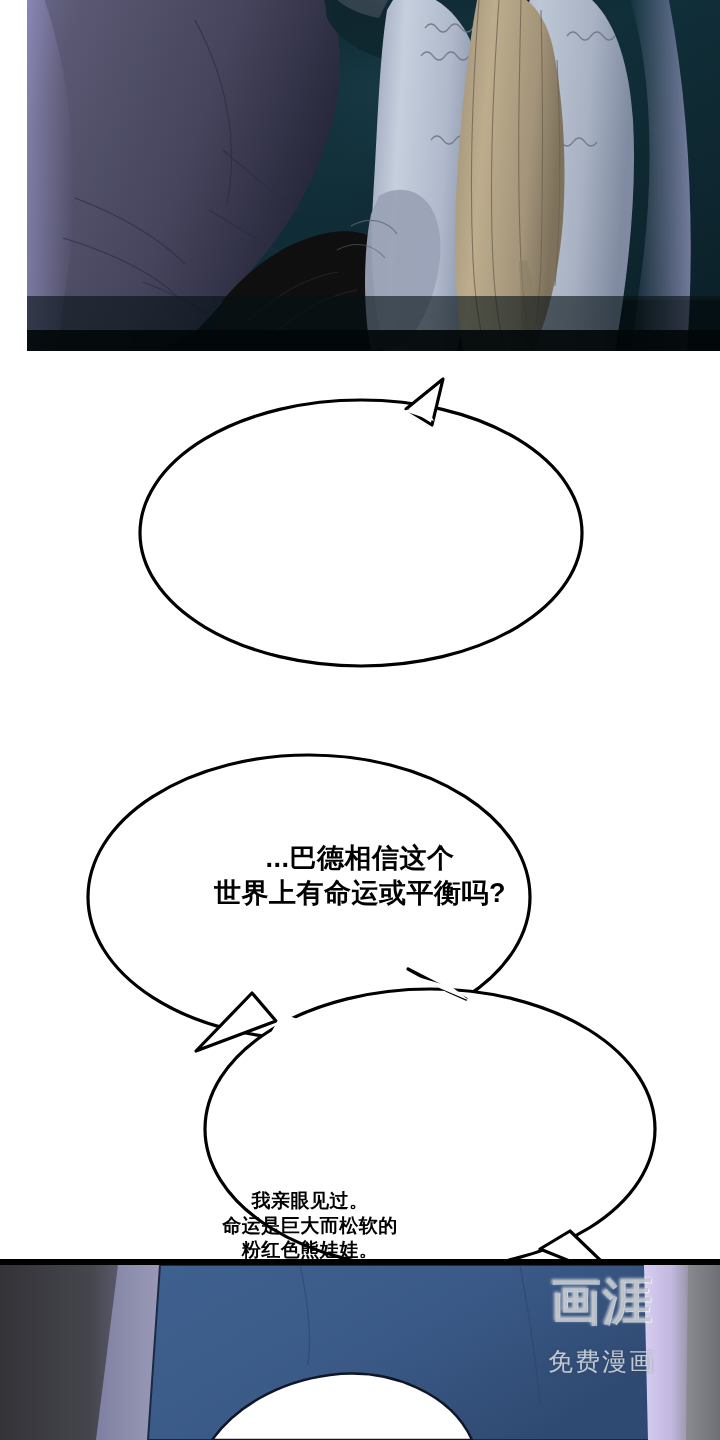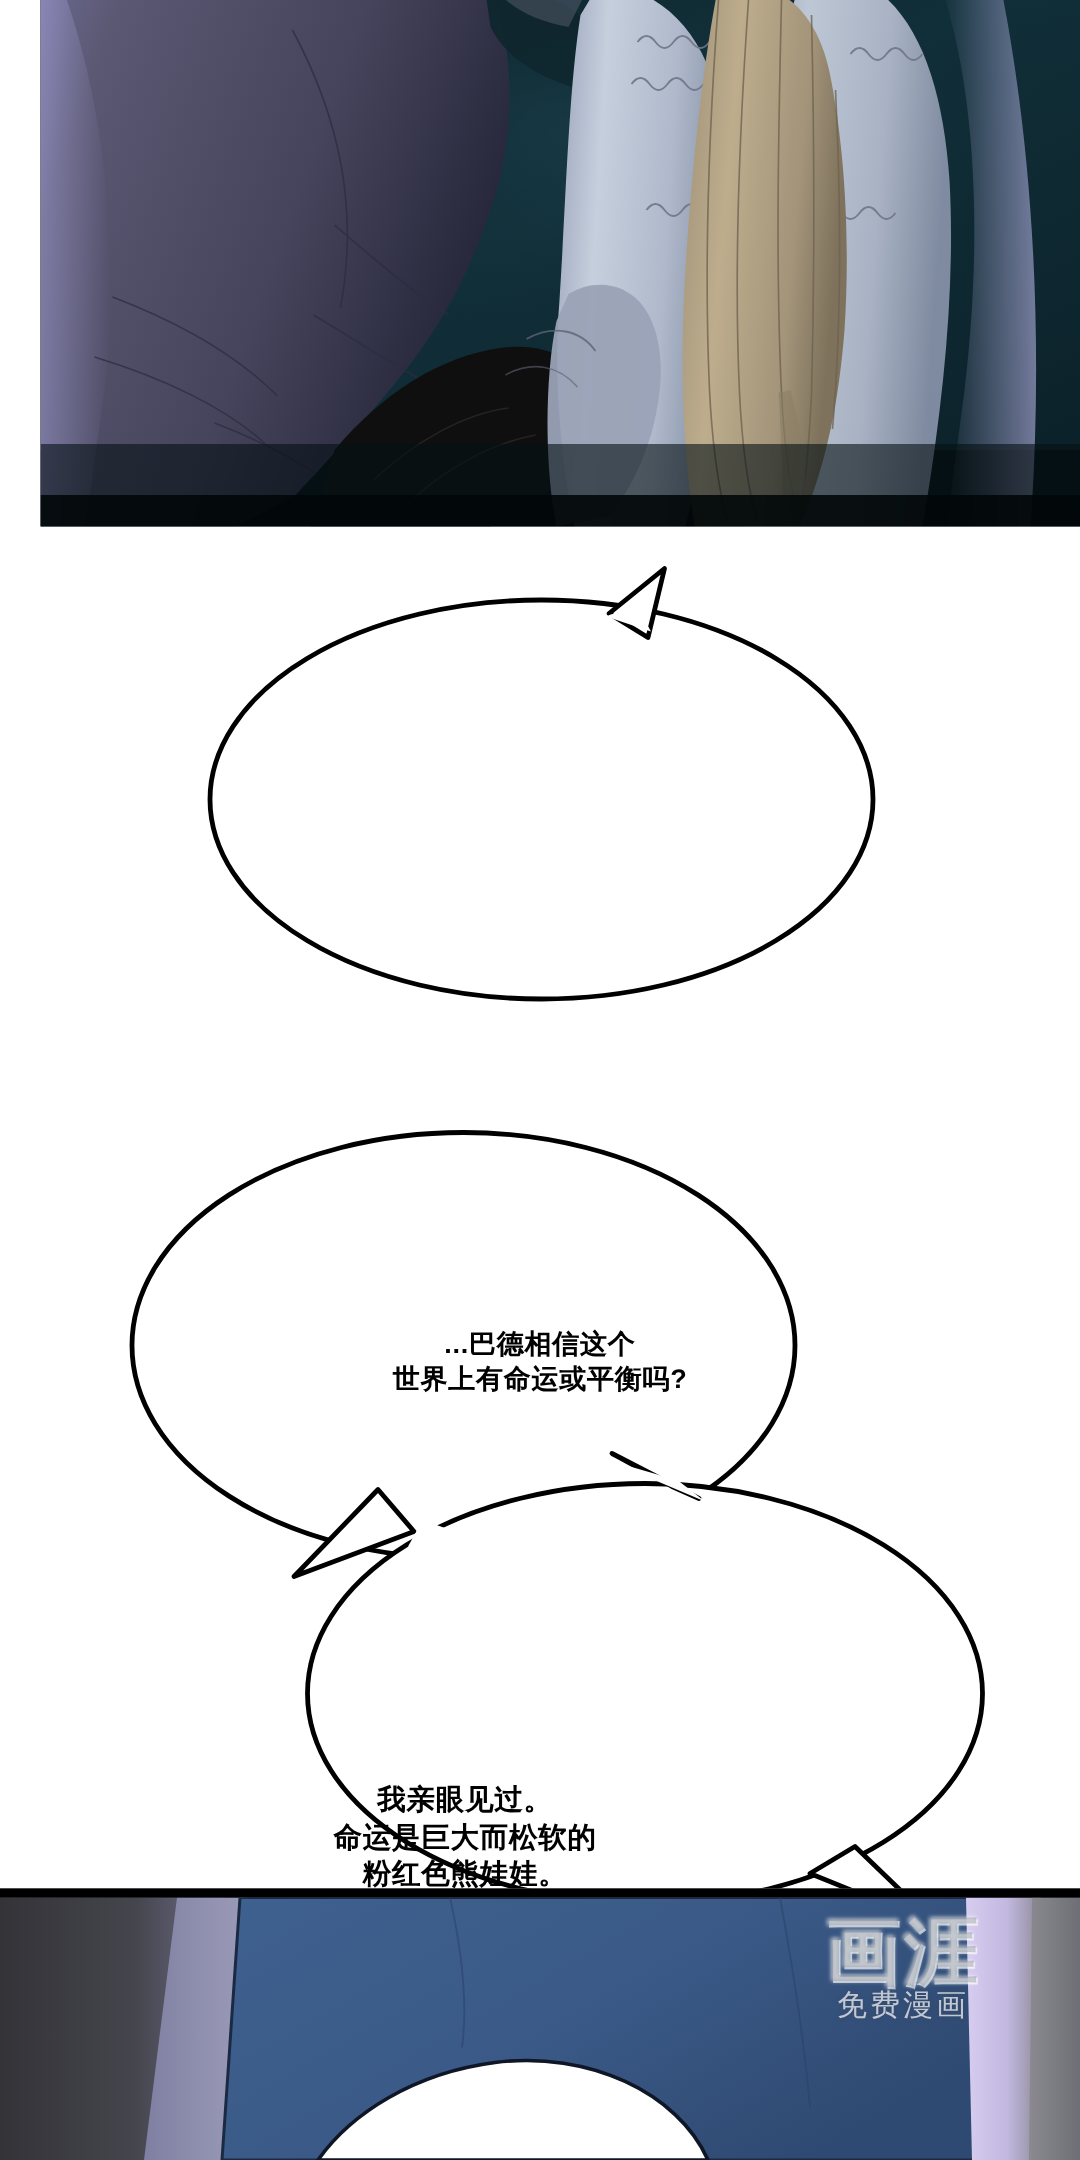--- a/index.html
+++ b/index.html
@@ -66,22 +66,21 @@
     font-weight: 700;
     line-height: 1.30;
     letter-spacing: 0.5px;
     white-space: pre-line;
     user-select: none;
   }
   #bubble-1-text {
     left: 150px;
     top: 490px;
     width: 420px;
-    font-size: 18px;
-    margin-top: 44px;
+    font-size: 27px;
   }
   #bubble-2-text {
     left: 100px;
     top: 838px;
     width: 420px;
     font-size: 19px;
   }
 
   
   .watermark {
@@ -98,23 +97,23 @@
     font-size: 50px;
     font-weight: 700;
     letter-spacing: 2px;
     line-height: 1.0;
     color: rgba(120,128,140,0.38);
     text-shadow:
       0 0 3px rgba(255,255,255,0.85),
       1px 1px 0 rgba(255,255,255,0.6);
   }
   .watermark-sub {
-    margin-top: 0;
+    margin-top: 23px;
     font-family: "DejaVu Sans", "Liberation Sans", sans-serif;
-    font-size: 20px;
+    font-size: 25px;
     font-weight: 400;
     letter-spacing: 2px;
     line-height: 1.0;
     color: rgba(205,210,220,0.92);
     text-shadow: 0 0 3px rgba(60,60,70,0.35);
   }
 </style>
 </head>
 <body>
 

